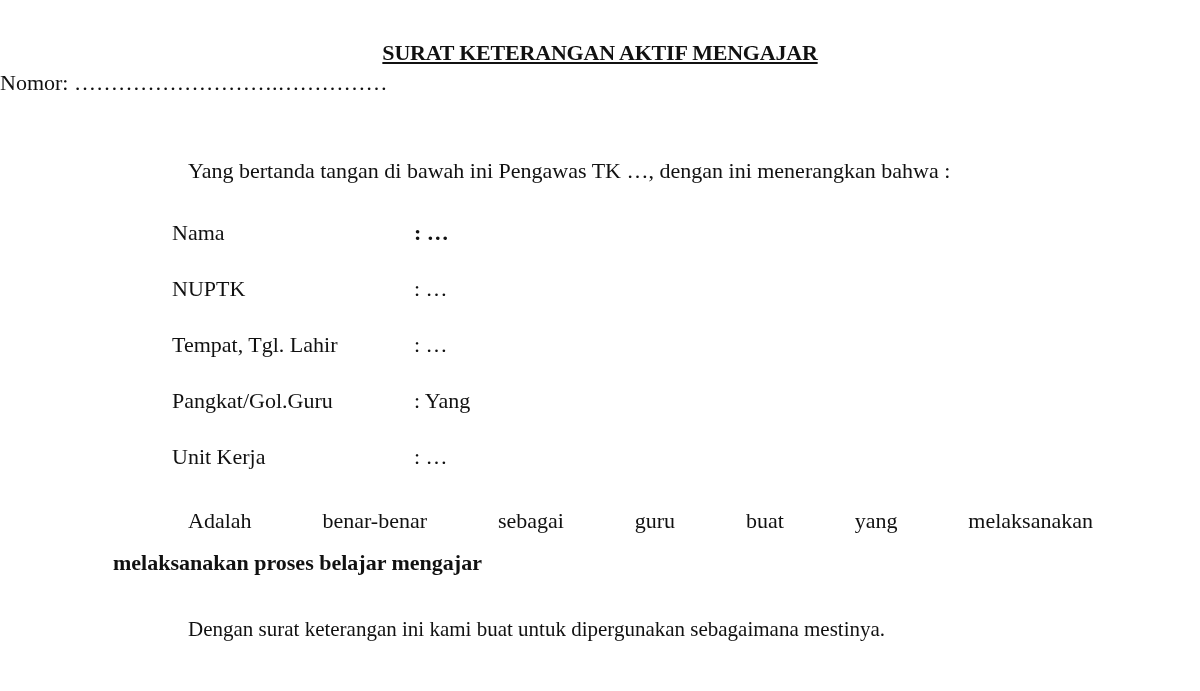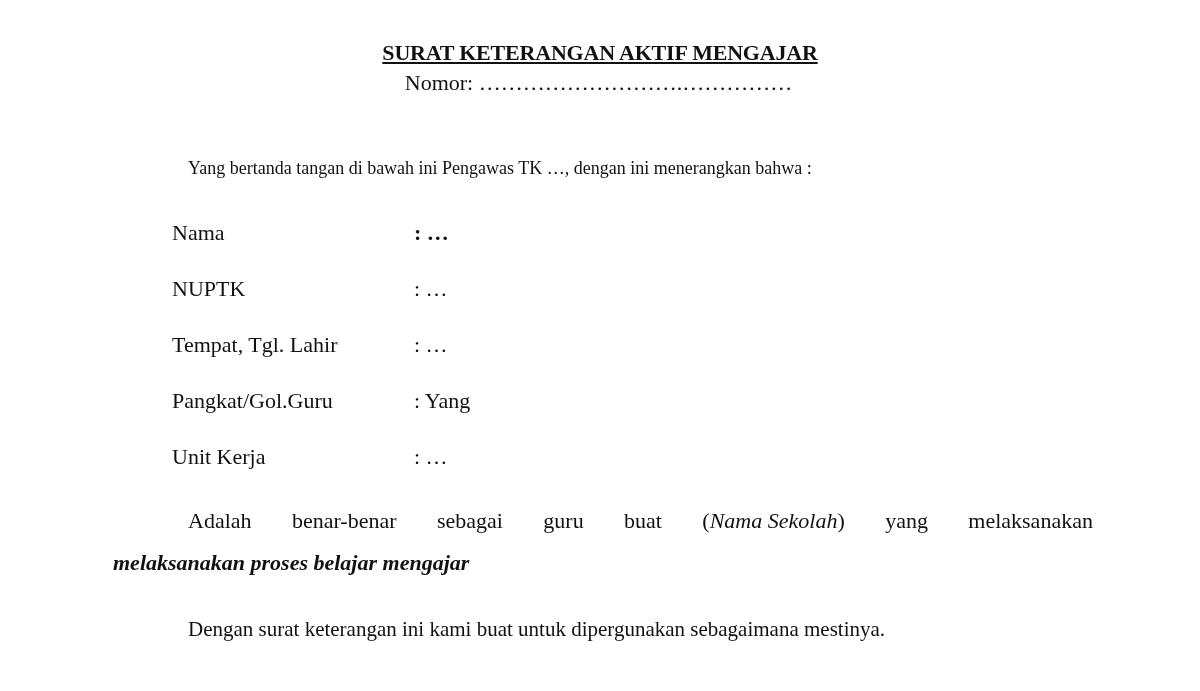--- a/index.html
+++ b/index.html
@@ -6,36 +6,36 @@
   body {
     width: 1200px; height: 691px; background: #ffffff; overflow: hidden;
     font-family: "Liberation Serif", "DejaVu Serif", serif; color: #111111;
     position: relative;
   }
   .title {
     position: absolute; left: 0; width: 1200px; top: 40px; text-align: center;
     font-weight: bold; font-size: 22px; text-decoration: underline; letter-spacing: -0.2px;
   }
   .nomor {
-    position: absolute; left: 0; width: 1197px; top: 70px; text-align: center;
+    position: absolute; left: 0; width: 1197px; top: 70px; 
     font-size: 22px;
   }
   .intro {
-    position: absolute; left: 188px; top: 158px; font-size: 18px; white-space: nowrap;
+    position: absolute; left: 188px; top: 158px; font-size: 22px; white-space: nowrap;
   }
   .field-row { position: absolute; left: 172px; font-size: 22px; height: 30px; white-space: nowrap; }
   .field-label { position: absolute; left: 0; top: 0; }
   .field-value { position: absolute; left: 242px; top: 0; }
   .para1 {
     position: absolute; left: 113px; top: 508px; width: 980px; font-size: 22px;
     text-align: justify; text-align-last: justify;
   }
   .para1 .line { display: flex; justify-content: space-between; padding-left: 75px; }
   .para1-line2 {
-    position: absolute; left: 113px; top: 550px; font-size: 22px; font-weight: bold; font-style: italic;
+    position: absolute; left: 113px; top: 550px; font-size: 22px; font-weight: bold; 
   }
   .para2 {
     position: absolute; left: 188px; top: 617px; font-size: 21px; white-space: nowrap;
   }
   i { font-style: italic; }
 </style>
 </head>
 <body>
 
 <div class="title">SURAT KETERANGAN AKTIF MENGAJAR</div>
@@ -64,20 +64,19 @@
   <span class="field-value">: …</span>
 </div>
 
 <div class="para1">
   <div class="line">
     <span>Adalah</span>
     <span>benar-benar</span>
     <span>sebagai</span>
     <span>guru</span>
     <span>buat</span>
-    <span><span>(</span><i>Nama Sekolah</i><span>)</span></span>
     <span>yang</span>
     <span>melaksanakan</span>
   </div>
 </div>
 <div class="para1-line2">melaksanakan proses belajar mengajar</div>
 
 <div class="para2">Dengan surat keterangan ini kami buat untuk dipergunakan sebagaimana mestinya.</div>
 
 </body></html>

